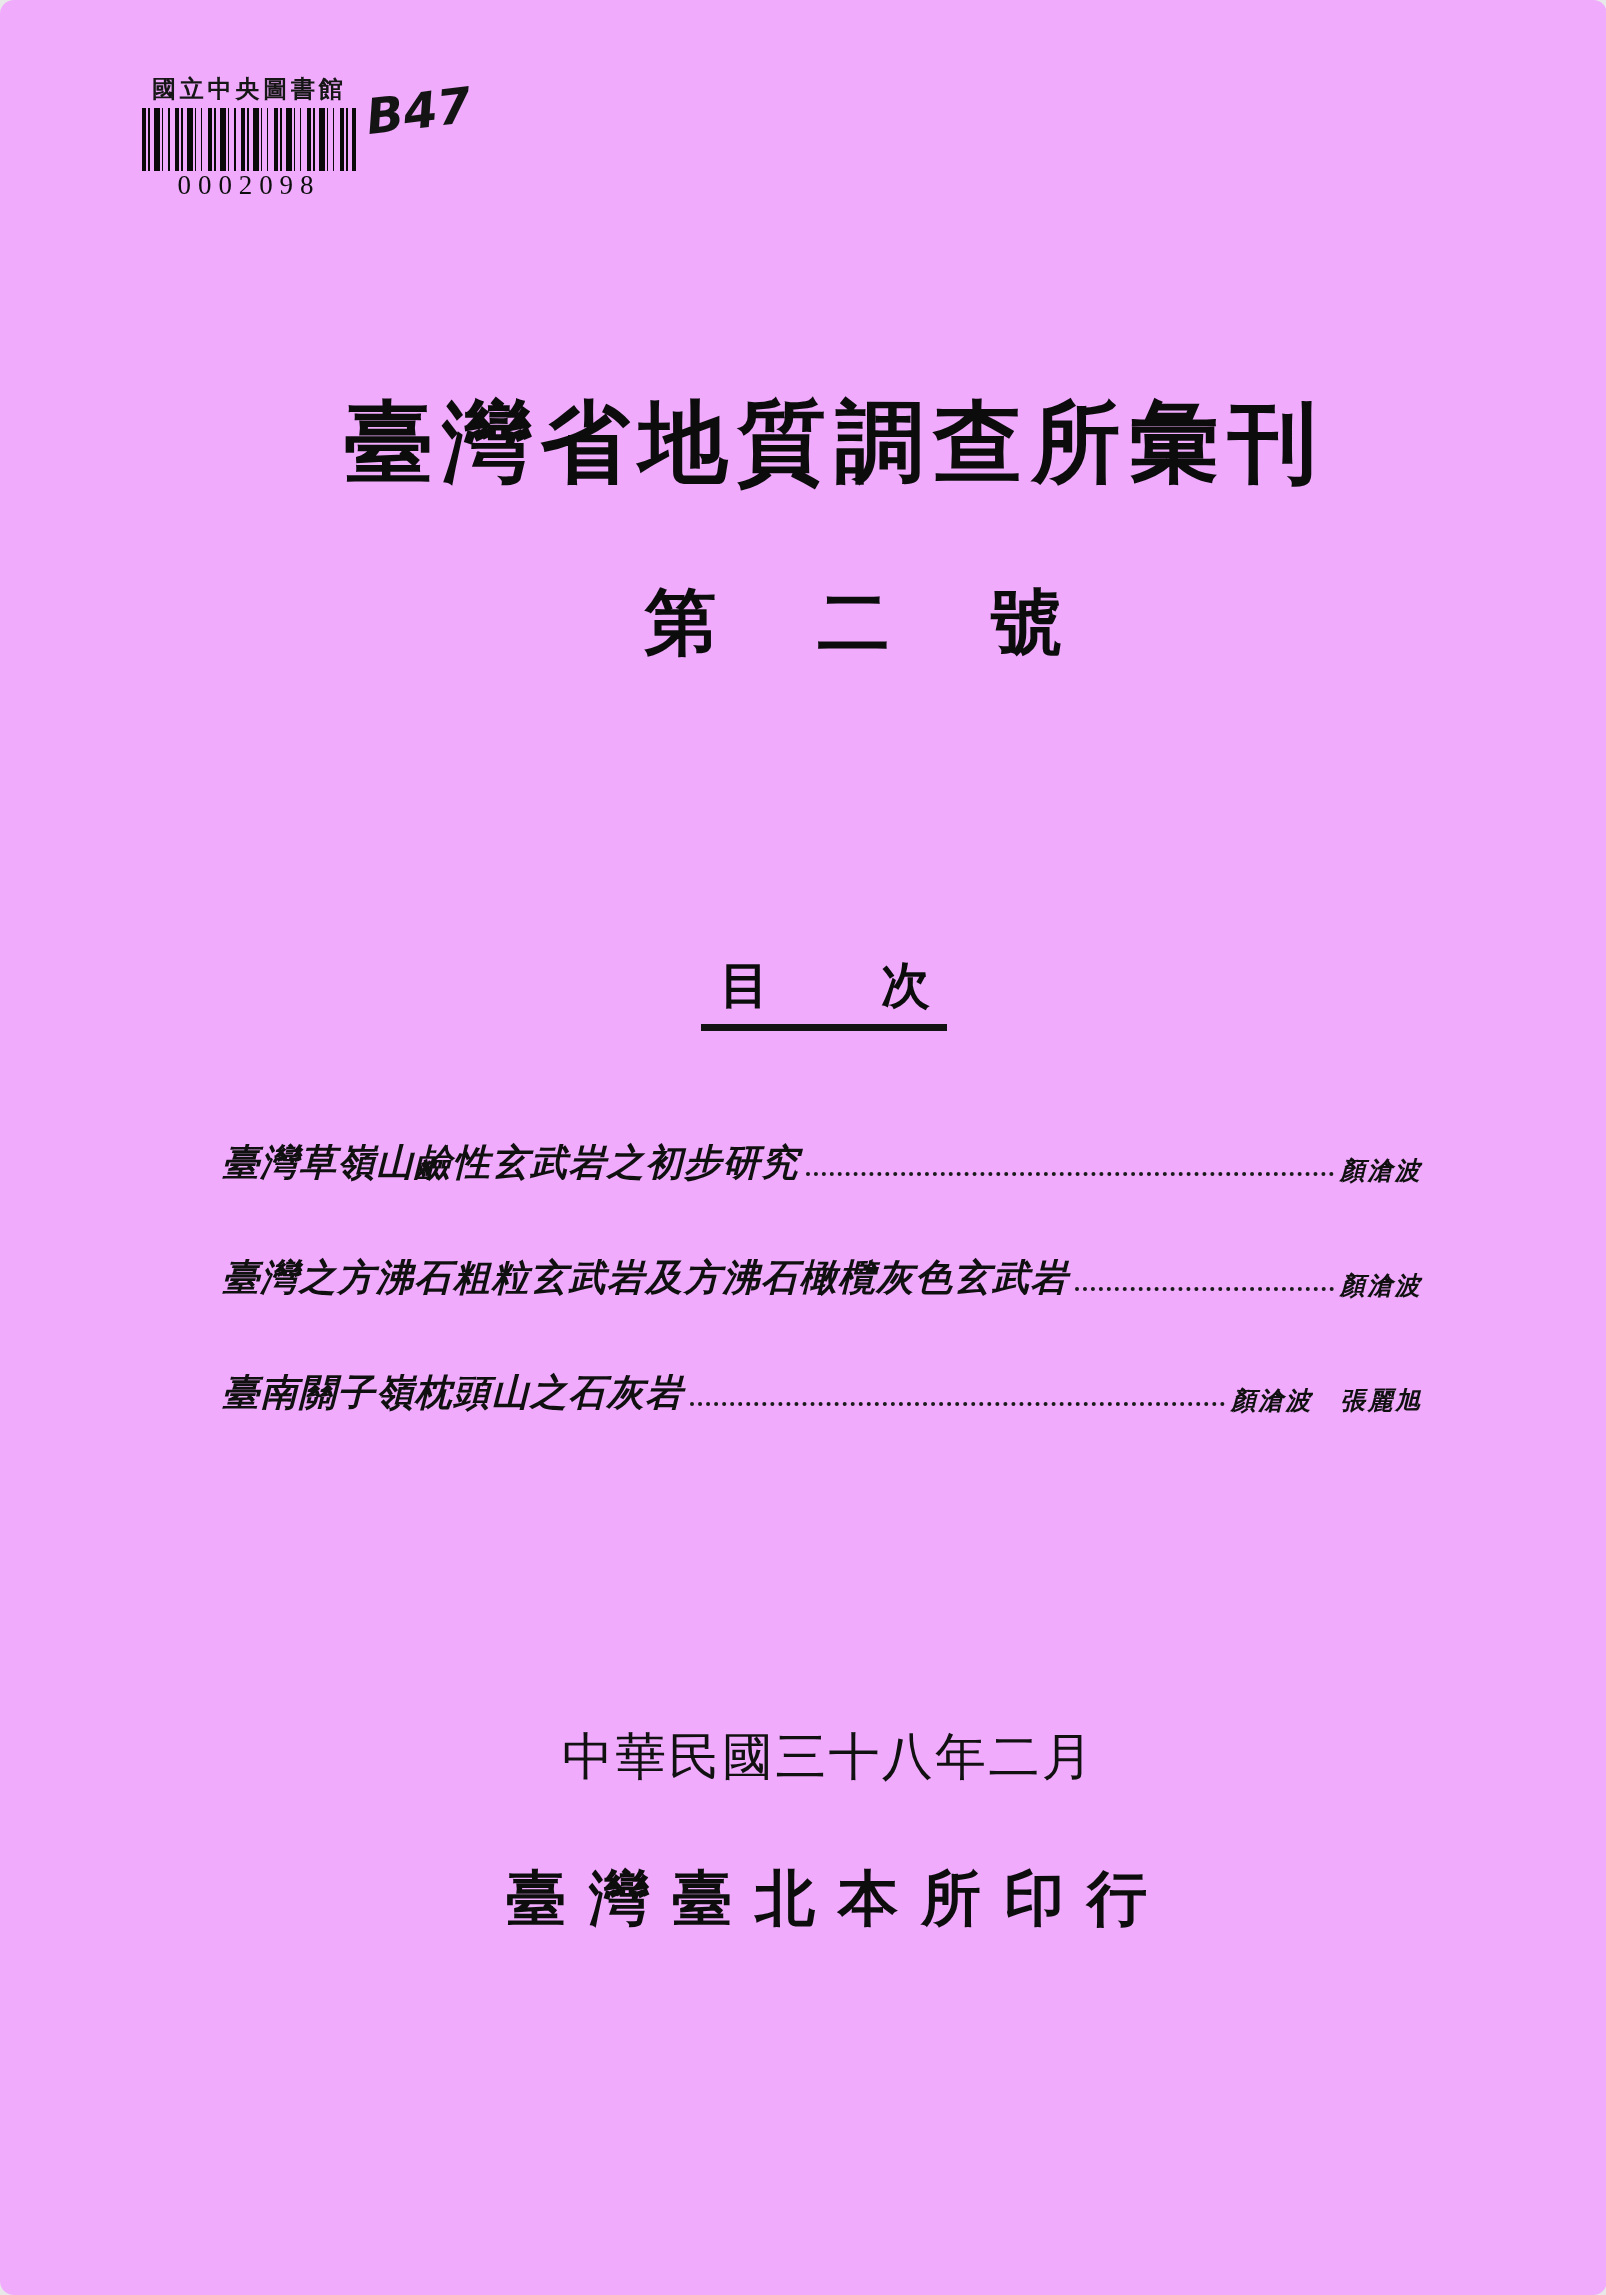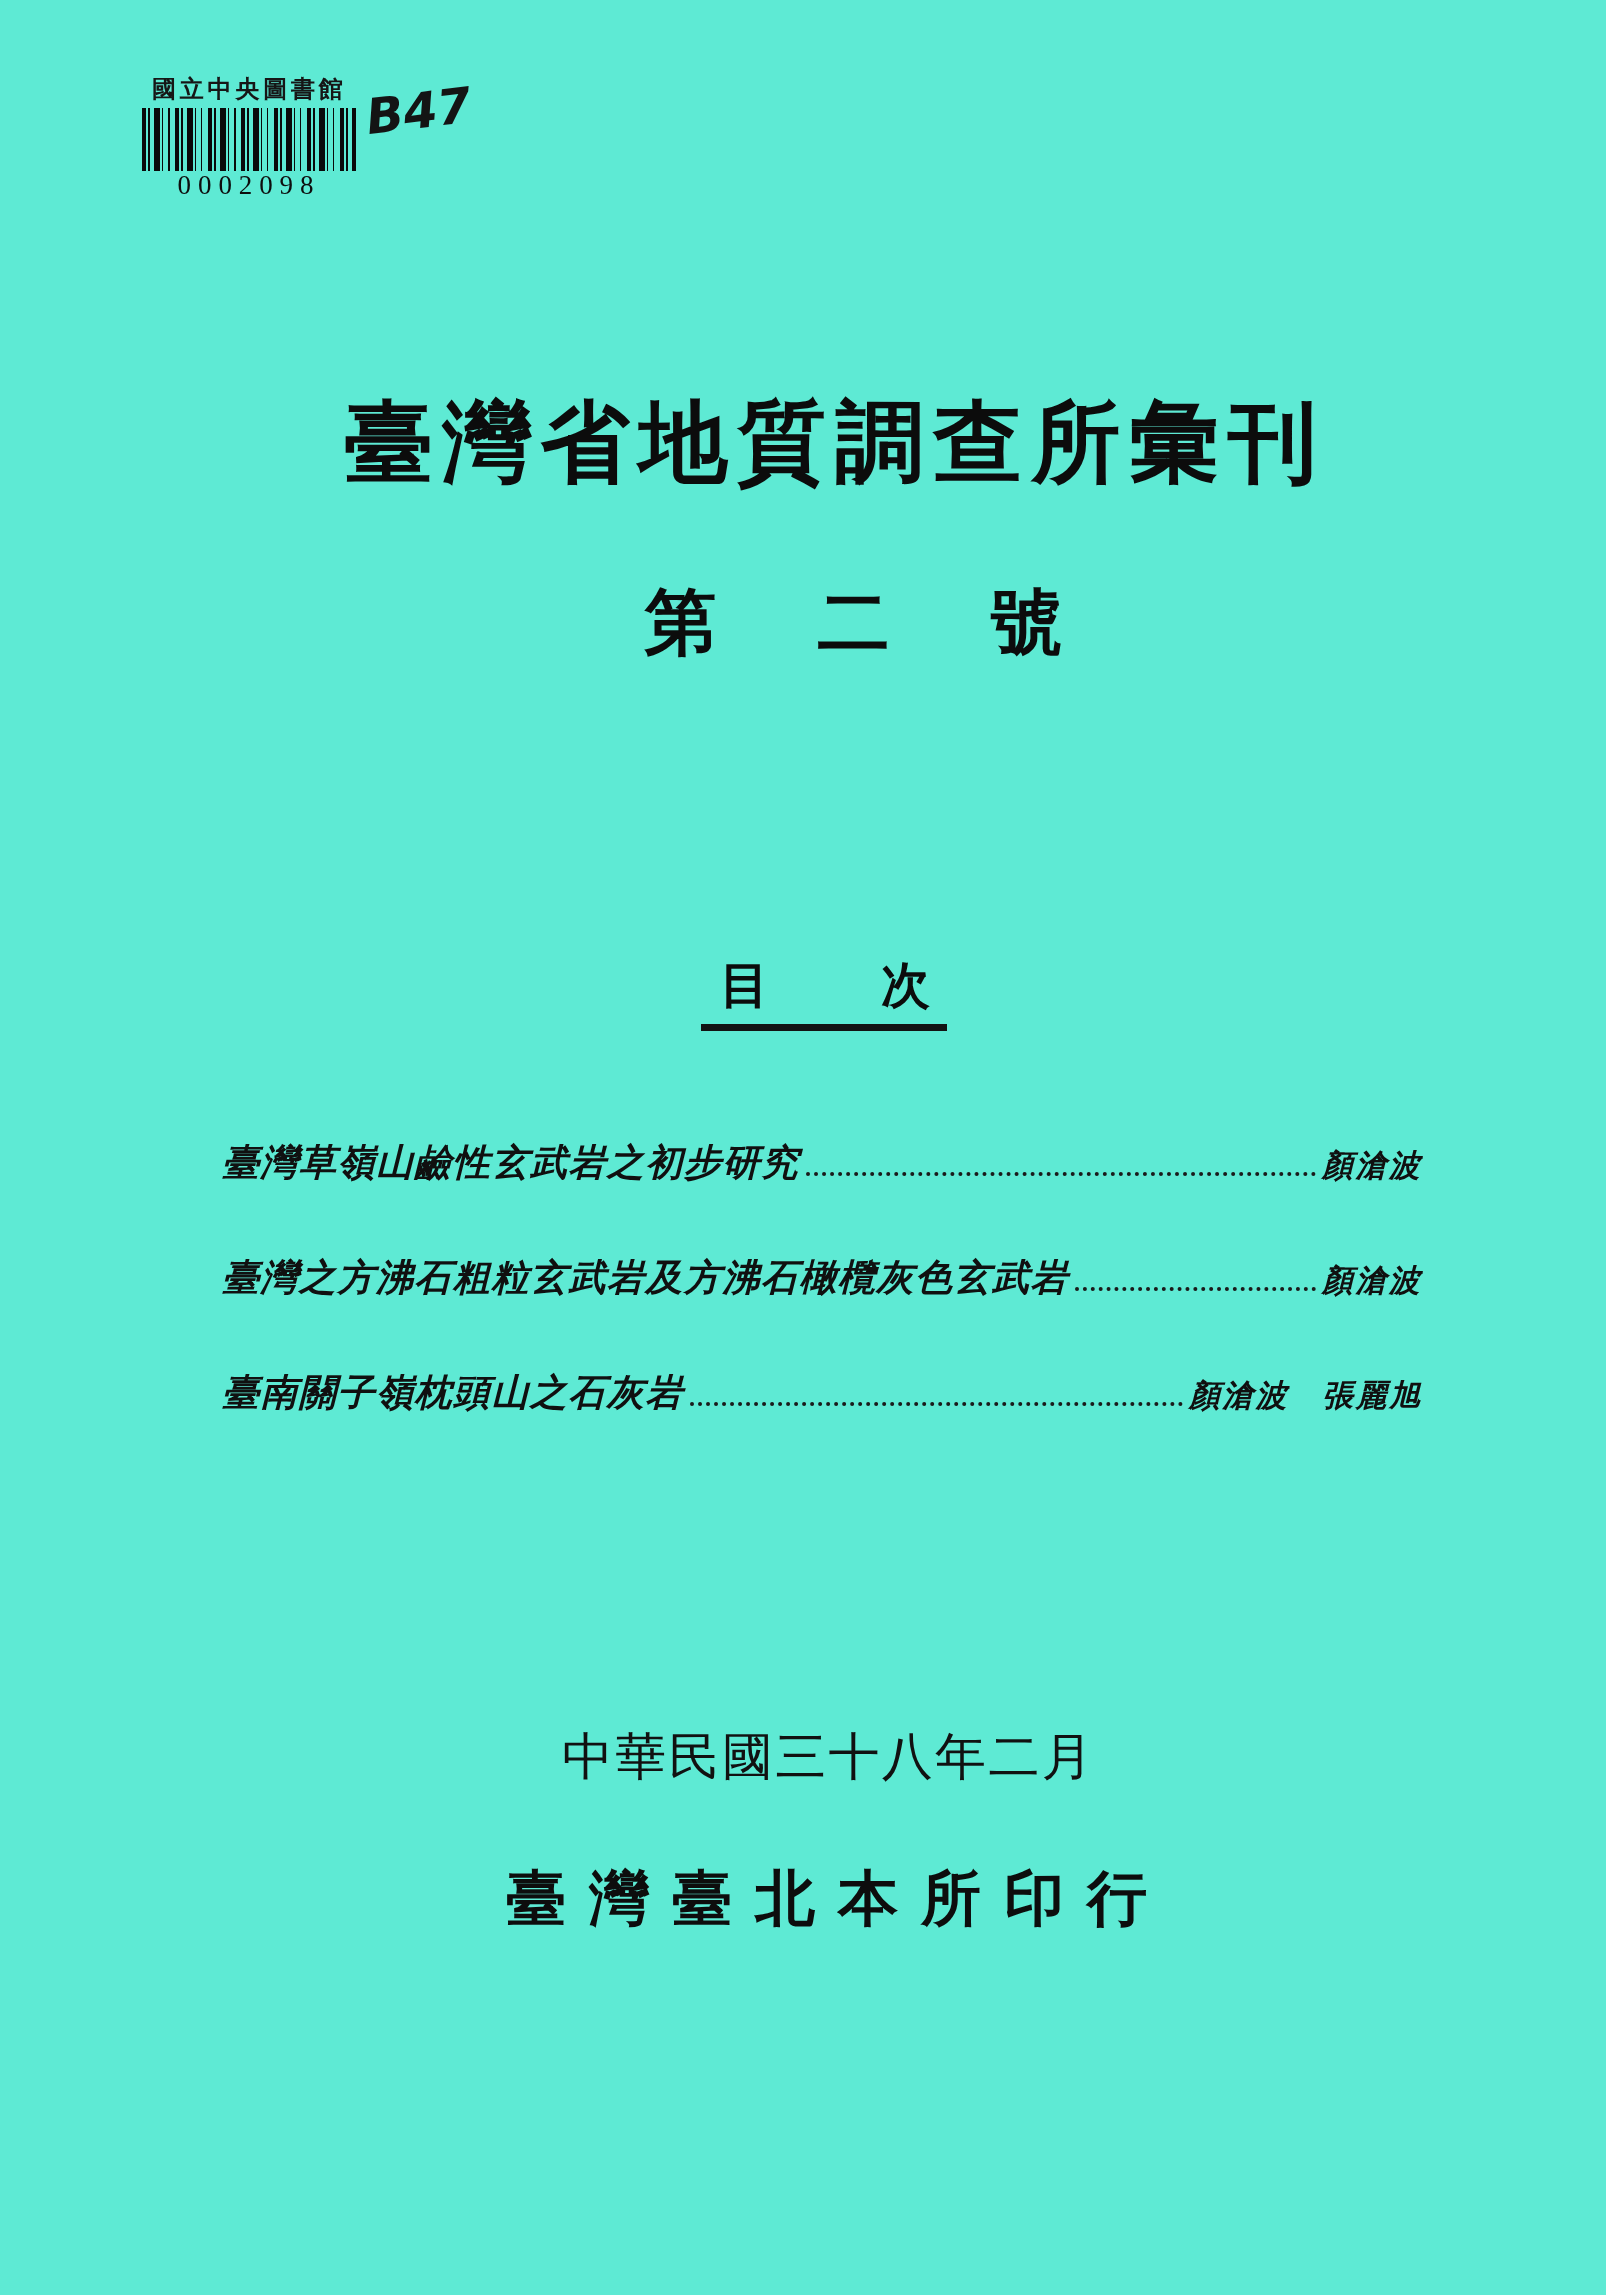--- a/index.html
+++ b/index.html
@@ -1,24 +1,25 @@
 <!DOCTYPE html>
 <html style="font-size:12.2px"><head>
 <meta charset="utf-8">
 <style>
   * { margin: 0; padding: 0; box-sizing: border-box; }
   html, body { background: #e8e8e8; }
   .page {
     position: relative;
     width: 1607px;
     height: 2295px;
-    background: #5eead4;
+    background: #f0abfc;
     color: #111;
     font-family: "Liberation Serif", "DejaVu Serif", serif;
     overflow: hidden;
+    border-radius: 14px;
   }
 
   
   .stamp-name {
     position: absolute;
     left: 152px; top: 73px;
     font-size: 24px;
     letter-spacing: 3.8px;
     font-weight: bold;
     color: #161616;
@@ -128,21 +129,21 @@
     white-space: nowrap;
     color: #101010;
   }
   .toc-leader {
     flex: 1 1 auto;
     border-bottom: 4.6px dotted #1a1a1a;
     margin: 0 6.1px 12.2px 6.1px;
     min-width: 31px;
   }
   .toc-authors {
-    font-size: 31px;
+    font-size: 25px;
     font-weight: bold;
     letter-spacing: 2.3px;
     white-space: nowrap;
     padding-bottom: 1.5px;
     color: #101010;
   }
 
   
   .pub-date {
     position: absolute;

